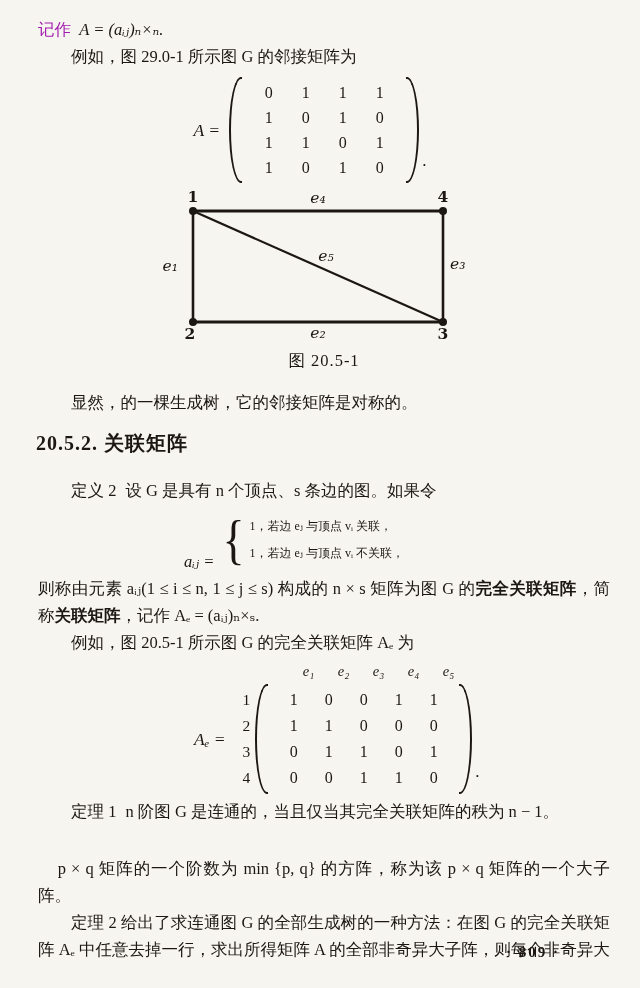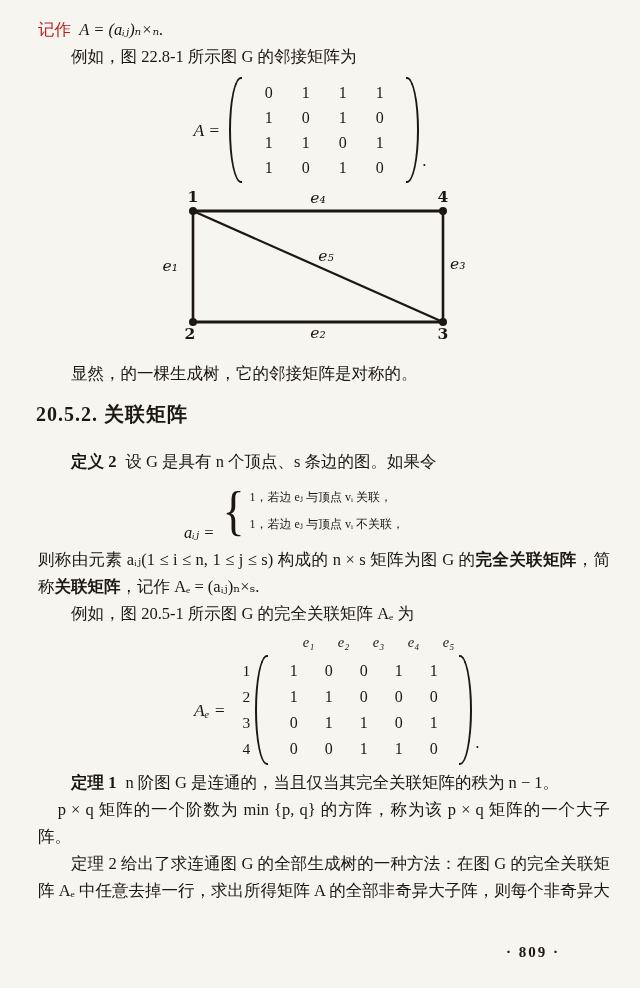--- a/index.html
+++ b/index.html
@@ -9,25 +9,25 @@
     margin:0 auto;
     background:#f7f5f0;
     color:#1c1712;
     font-family:"Liberation Serif","DejaVu Serif",serif;
     box-sizing:border-box;
     padding:16px 30px 0 38px;
     overflow:hidden;
   }
   p { margin:0; font-size:16.5px; line-height:27px; text-align:justify; }
   .indent { text-indent:2em; }
-  .indent-sm { text-indent:1.2em; }
-  .lead { font-weight:bold; margin-right:9px; }
+  .indent-sm { text-indent:1.2em;margin-top:30px; }
+  .lead { font-weight:normal; margin-right:9px; }
   .bold { font-weight:bold; }
   .math { font-style:italic; }
-  .faded { color:#b91c1c; }
+  .faded { color:#a21caf; }
 
   
   .matrix-wrap { display:flex; justify-content:center; align-items:center; margin:5px 0 4px -28px; }
   .mlabel { font-style:italic; font-size:17.5px; margin-right:9px; white-space:nowrap; }
   .paren { align-self:stretch; width:11px; margin:2px 0; }
   .paren-l { border:2.2px solid #1c1712; border-right:none;
              border-radius:12px 0 0 12px / 50% 0 0 50%; }
   .paren-r { border:2.2px solid #1c1712; border-left:none;
              border-radius:0 12px 12px 0 / 0 50% 50% 0; }
   .mgrid { display:grid; padding:5px 8px; }
@@ -63,21 +63,21 @@
   h2.section { font-size:20px; font-weight:bold; margin:14px 0 20px -2px; letter-spacing:1px; }
   .pagenum { position:absolute; right:80px; top:944px; font-size:15px; font-weight:bold; letter-spacing:2px; }
 </style>
 </head>
 <body>
 
 <div class="page">
 
   <p><span class="faded">记作</span>&nbsp; <span class="math">A = (aᵢⱼ)ₙ×ₙ.</span></p>
 
-  <p class="indent">例如，图 22.8-1 所示图 G 的邻接矩阵为</p>
+  <p class="indent">例如，图 29.0-1 所示图 G 的邻接矩阵为</p>
 
   <div class="matrix-wrap">
     <span class="mlabel">A =</span>
     <span class="paren paren-l"></span>
     <div class="mgrid c4">
       <span class="mcell">0</span>
       <span class="mcell">1</span>
       <span class="mcell">1</span>
       <span class="mcell">1</span>
       <span class="mcell">1</span>
@@ -115,20 +115,21 @@
       <text x="405" y="13" text-anchor="middle" class="vlabel">4</text>
       <text x="152" y="150" text-anchor="middle" class="vlabel">2</text>
       <text x="405" y="150" text-anchor="middle" class="vlabel">3</text>
 
       <text x="280" y="14" text-anchor="middle" class="elabel">e₄</text>
       <text x="140" y="82" text-anchor="end" class="elabel">e₁</text>
       <text x="412" y="80" text-anchor="start" class="elabel">e₃</text>
       <text x="280" y="149" text-anchor="middle" class="elabel">e₂</text>
       <text x="288" y="72" text-anchor="middle" class="elabel">e₅</text>
     </svg>
+    <div class="fig-caption">图  20.5-1</div>
   </div>
 
   <p class="indent" style="margin-top:15px;">显然，的一棵生成树，它的邻接矩阵是对称的。</p>
 
   <h2 class="section">20.5.2. 关联矩阵</h2>
 
   <p class="indent"><span class="lead">定义 2</span><span>设 G 是具有 n 个顶点、s 条边的图。如果令</span></p>
 
   <div class="cases">
     <span class="lhs">aᵢⱼ =</span>

